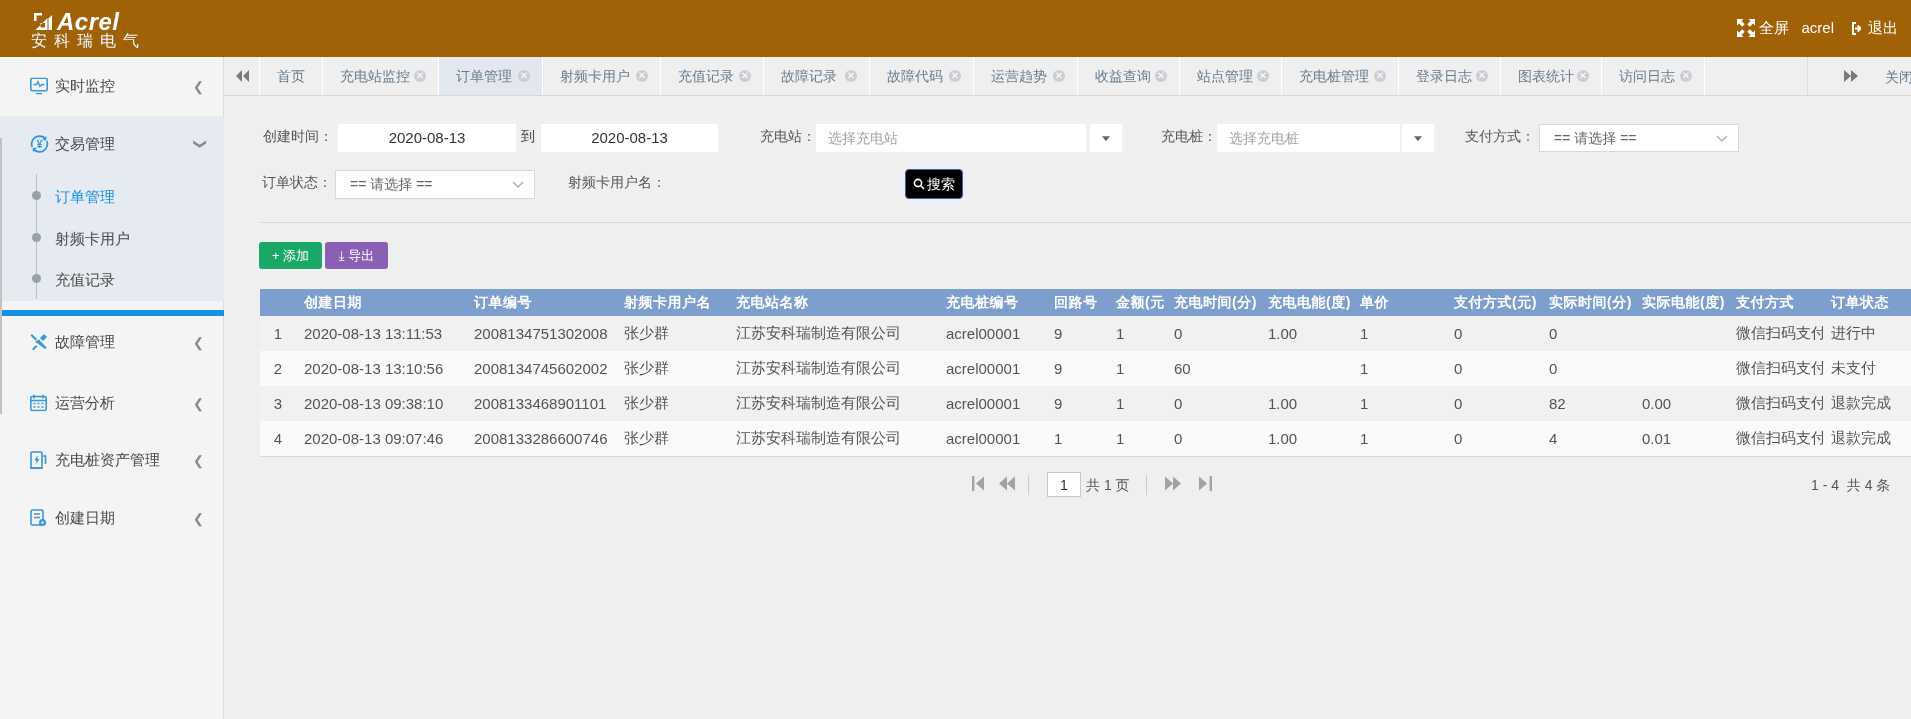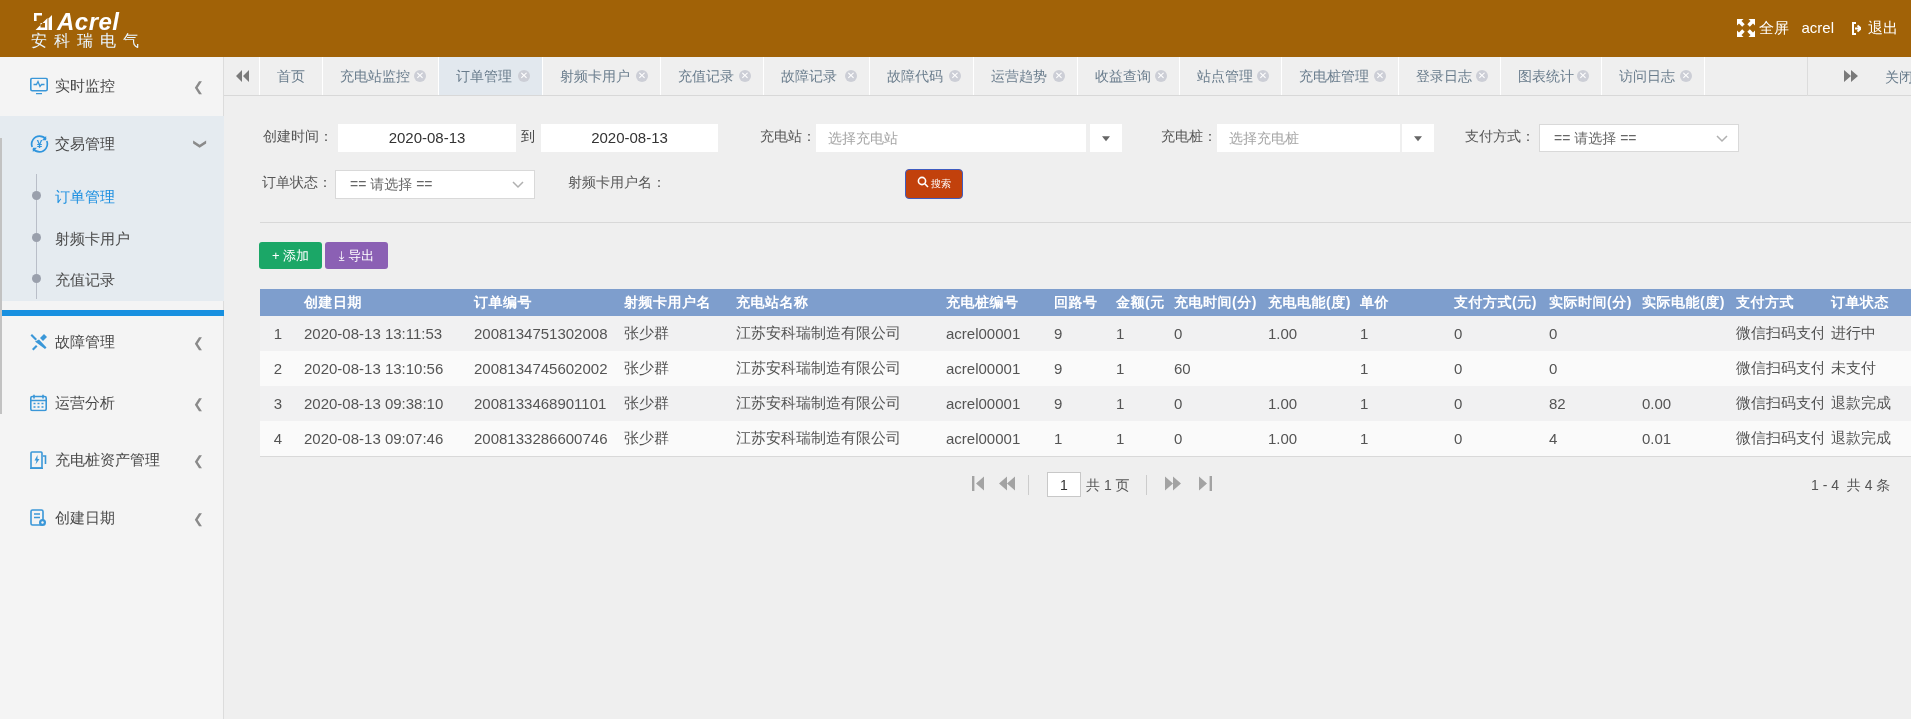--- a/index.html
+++ b/index.html
@@ -26,21 +26,21 @@
 .tab{position:absolute;top:0;height:38px;border-right:1px solid #ffffff;font-size:14px;color:#697c8c}
 .tab .tx{position:absolute;left:0;right:0;top:11px;text-align:left;padding-left:17px;white-space:nowrap}
 .tclose{position:absolute;top:13px;width:12px;height:12px;border-radius:50%;background:#ccced6;color:#fff;font-size:10px;line-height:12px;text-align:center}
 #content{position:absolute;left:240px;top:96px;width:1687px;height:623px;background:#efefef}
 .flabel{position:absolute;font-size:14px;color:#555;white-space:nowrap}
 .finput{position:absolute;background:#fff;border:0;font-size:15px;color:#333}
 .fselect{position:absolute;background:#fff;border:1px solid #d9d9d9;font-size:14px;color:#666}
 .chev{position:absolute;color:#aaa;font-size:13px}
 .combobtn{position:absolute;background:#fff;width:32px}
 .tri{position:absolute;left:50%;top:50%;transform:translate(-50%,-35%);width:0;height:0;border-left:4px solid transparent;border-right:4px solid transparent;border-top:5px solid #666}
-#srchbtn{position:absolute;background:#c2410c;border:1px solid #3f5cc0;border-radius:4px;color:#fff;font-size:10px;text-align:center}
+#srchbtn{position:absolute;background:#000000;border:1px solid #3f5cc0;border-radius:4px;color:#fff;font-size:14px;text-align:center}
 #addbtn{position:absolute;left:19px;top:146px;width:63px;height:27px;background:#1ba767;border-radius:3px;color:#fff;font-size:13px;text-align:center;line-height:27px}
 #expbtn{position:absolute;left:85px;top:146px;width:63px;height:27px;background:#8b60b4;border-radius:3px;color:#fff;font-size:13px;text-align:center;line-height:27px}
 #tbl{position:absolute;left:20px;top:193px;width:1660px;border-collapse:collapse;table-layout:fixed;border-bottom:1px solid #d9d9d9}
 #tbl th{background:#7e9ecd;color:#fff;font-size:14px;font-weight:bold;letter-spacing:0.5px;text-align:left;height:27px;padding:0 0 0 8px;white-space:nowrap;overflow:hidden}
 #tbl td{font-size:15px;color:#545454;height:35px;padding:0 0 0 8px;white-space:nowrap;overflow:hidden}
 #tbl tr.odd td{background:#f1f1f2}
 #tbl tr.even td{background:#fafafa}
 #tbl td.num{text-align:center;padding:0}
 .pgwrap{position:absolute;left:0;top:366px;width:1687px;height:40px;font-size:14px;color:#555}
 .pbtn{position:absolute;top:14px}

